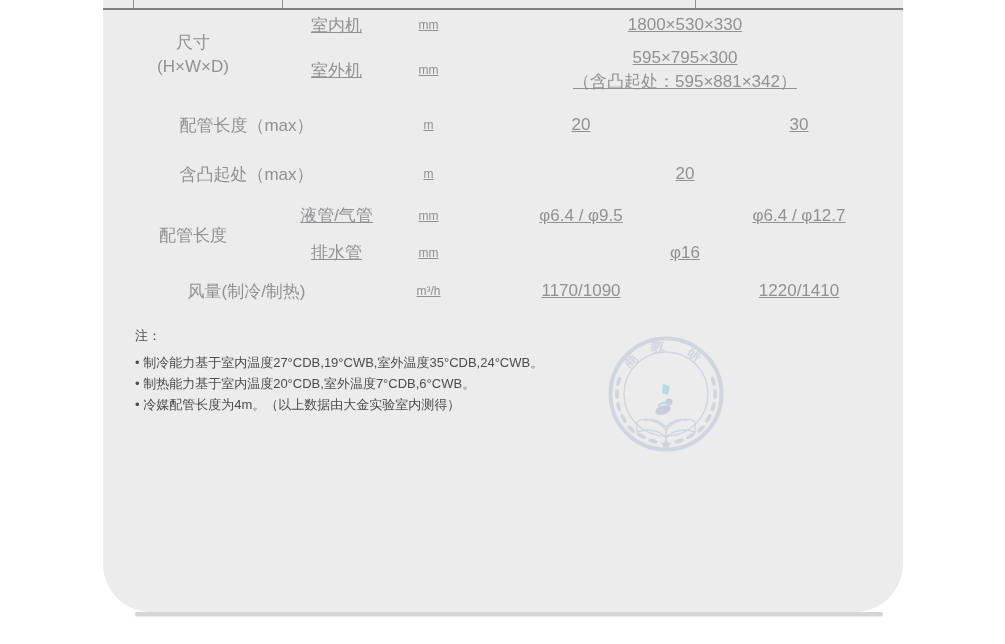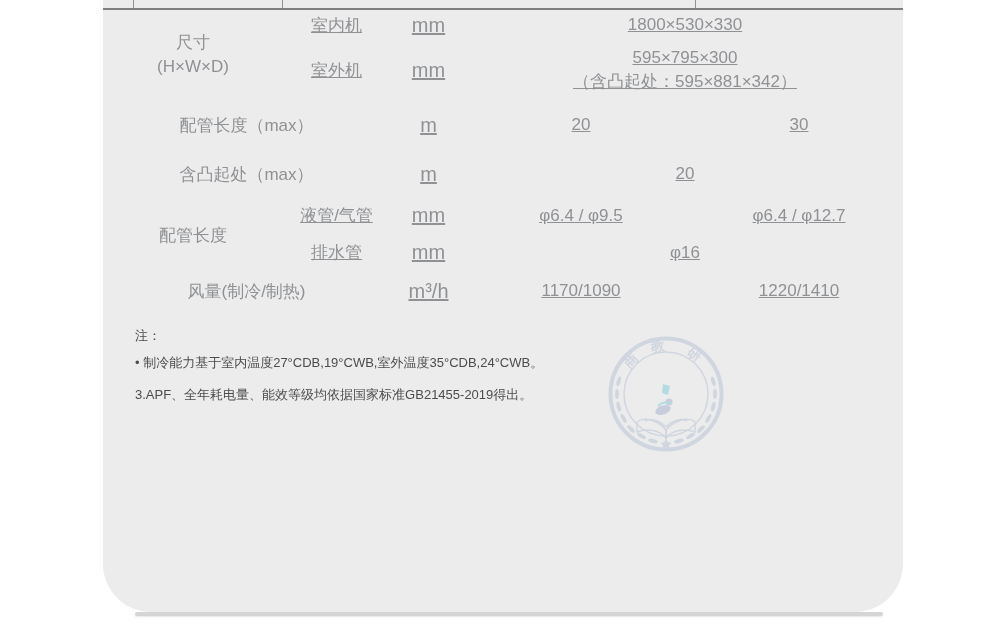--- a/index.html
+++ b/index.html
@@ -18,21 +18,21 @@
     position:absolute;left:0;top:8px;width:800px;
     border-collapse:collapse;table-layout:fixed;
     border-top:2px solid #7d7f81;
     color:#8f9194;font-size:17px;
   }
   table.spec td{padding:0;text-align:center;vertical-align:middle;border:none;}
   td.bl{border-left:1px solid #8f9193;text-decoration:underline;}
   td.bb-major{border-bottom:2px solid #7d7f81;}
   td.bb-minor{border-bottom:1px solid #b0b2b4;}
   .pre{white-space:pre-line;line-height:1.4;}
-  .unit{font-size:20px;margin-top:24px;}
+  .unit{font-size:12px;margin-top:24px;}
 
   .notes{
     position:absolute;left:32px;top:326px;width:740px;
     font-size:13px;line-height:20px;color:#4c4c4c;
   }
   .n-heading{margin-bottom:7px;}
   .n-item{margin-bottom:1px;}
   .n-gap11{margin-top:11px;}
   .n-gap12{margin-top:12px;}
 
@@ -147,19 +147,20 @@
       <g fill="#93a5c6">
         <text x="26" y="31" text-anchor="middle" transform="rotate(-45 26 28)">商</text>
         <text x="52" y="17" text-anchor="middle" transform="rotate(-8 52 13)">教</text>
         <text x="88" y="25" text-anchor="middle" transform="rotate(35 88 21)">研</text>
       </g>
     </svg>
 
     <div class="notes">
       <div class="n-heading">注：</div>
       <div class="n-item">• 制冷能力基于室内温度27°CDB,19°CWB,室外温度35°CDB,24°CWB。</div>
-      <div class="n-item n-gap12">3.APF、全年耗电量、能效等级均依据国家标准GB21455-2019得出。</div>
+      <div class="n-item">• 制热能力基于室内温度20°CDB,室外温度7°CDB,6°CWB。</div>
+      <div class="n-item">• 冷媒配管长度为4m。（以上数据由大金实验室内测得）</div>
     </div>
 
   </div>
 
   <div class="bottom-shadow"></div>
 </div>
 
 </body></html>

